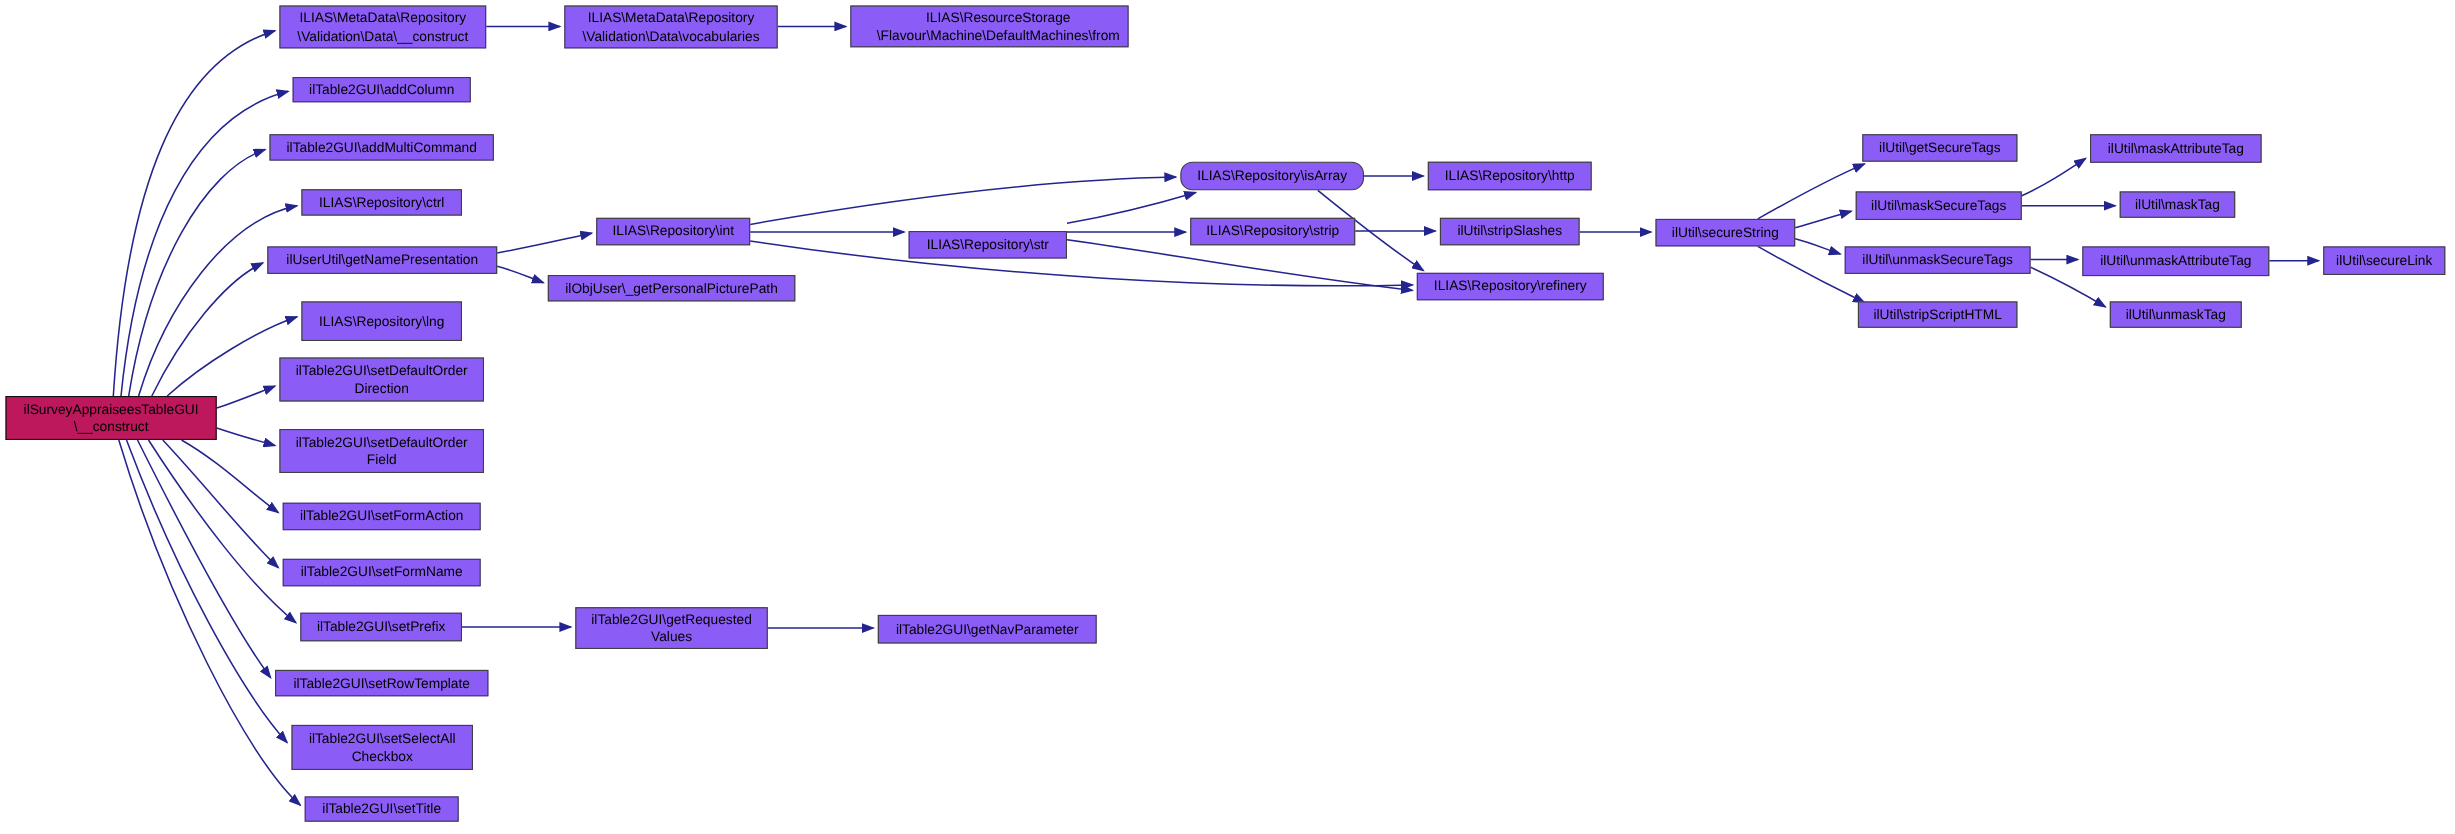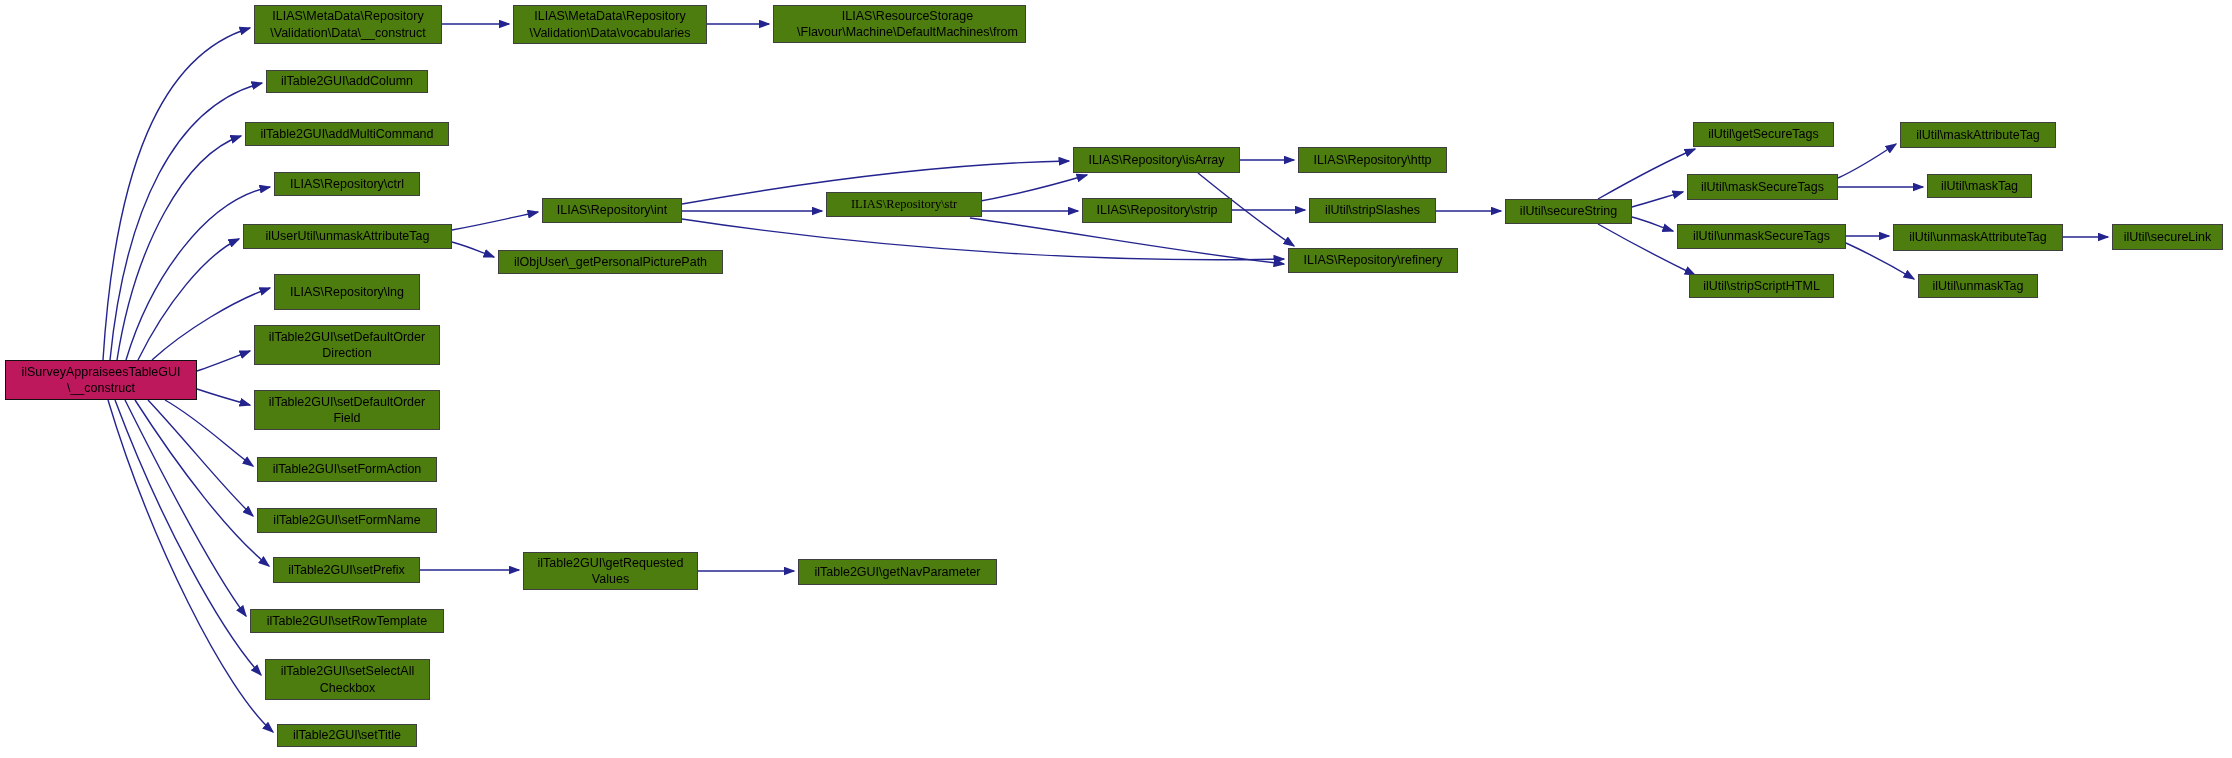--- a/index.html
+++ b/index.html
@@ -9,21 +9,21 @@
     background:#fff;
     font-family:"Liberation Sans","DejaVu Sans",sans-serif;
     overflow:hidden;
   }
   #edges{position:absolute;left:0;top:0;width:2232px;height:758px;}
   .node{
     position:absolute;
     box-sizing:border-box;
     display:flex;align-items:center;justify-content:center;
     text-align:center;
-    background:#4d7c0f;
+    background:#8b5cf6;
     border:1.35px solid #3f3f3f;
     color:#000;
     font-size:12.5px;
     line-height:1.32;
     white-space:pre-line;
     padding:0 4px;
   }
   .node.root{
     background:#be185d;
     border-color:#101010;
@@ -88,43 +88,43 @@
   </svg>
 
   <div class="node root" style="left:5px;top:360px;width:192px;height:40px;">ilSurveyAppraiseesTableGUI
 \__construct</div>
 
   <div class="node" style="left:254px;top:5px;width:188px;height:39px;">ILIAS\MetaData\Repository
 \Validation\Data\__construct</div>
   <div class="node" style="left:266px;top:70px;width:162px;height:23px;">ilTable2GUI\addColumn</div>
   <div class="node" style="left:245px;top:122px;width:204px;height:24px;">ilTable2GUI\addMultiCommand</div>
   <div class="node" style="left:274px;top:172px;width:146px;height:24px;">ILIAS\Repository\ctrl</div>
-  <div class="node" style="left:243px;top:224px;width:209px;height:25px;">ilUserUtil\unmaskAttributeTag</div>
+  <div class="node" style="left:243px;top:224px;width:209px;height:25px;">ilUserUtil\getNamePresentation</div>
   <div class="node" style="left:274px;top:274px;width:146px;height:36px;">ILIAS\Repository\lng</div>
   <div class="node" style="left:254px;top:325px;width:186px;height:40px;">ilTable2GUI\setDefaultOrder
 Direction</div>
   <div class="node" style="left:254px;top:390px;width:186px;height:40px;">ilTable2GUI\setDefaultOrder
 Field</div>
   <div class="node" style="left:257px;top:457px;width:180px;height:25px;">ilTable2GUI\setFormAction</div>
   <div class="node" style="left:257px;top:508px;width:180px;height:25px;">ilTable2GUI\setFormName</div>
   <div class="node" style="left:273px;top:557px;width:147px;height:26px;">ilTable2GUI\setPrefix</div>
   <div class="node" style="left:250px;top:609px;width:194px;height:24px;">ilTable2GUI\setRowTemplate</div>
   <div class="node" style="left:265px;top:659px;width:165px;height:41px;">ilTable2GUI\setSelectAll
 Checkbox</div>
   <div class="node" style="left:277px;top:724px;width:140px;height:23px;">ilTable2GUI\setTitle</div>
 
   <div class="node" style="left:513px;top:5px;width:194px;height:39px;">ILIAS\MetaData\Repository
 \Validation\Data\vocabularies</div>
   <div class="node" style="left:773px;top:5px;width:253px;height:38px;padding-left:20px;">ILIAS\ResourceStorage
 \Flavour\Machine\DefaultMachines\from</div>
 
   <div class="node" style="left:542px;top:198px;width:140px;height:25px;">ILIAS\Repository\int</div>
   <div class="node" style="left:498px;top:250px;width:225px;height:24px;">ilObjUser\_getPersonalPicturePath</div>
-  <div class="node" style="left:826px;top:192px;width:156px;height:25px;font-family:Liberation Serif, serif;">ILIAS\Repository\str</div>
-  <div class="node" style="left:1073px;top:147px;width:167px;height:26px;">ILIAS\Repository\isArray</div>
+  <div class="node" style="left:826px;top:210px;width:144px;height:25px;">ILIAS\Repository\str</div>
+  <div class="node" style="left:1073px;top:147px;width:167px;height:26px;border-radius:11px;">ILIAS\Repository\isArray</div>
   <div class="node" style="left:1298px;top:147px;width:149px;height:26px;">ILIAS\Repository\http</div>
   <div class="node" style="left:1082px;top:198px;width:150px;height:25px;">ILIAS\Repository\strip</div>
   <div class="node" style="left:1309px;top:198px;width:127px;height:25px;">ilUtil\stripSlashes</div>
   <div class="node" style="left:1288px;top:248px;width:170px;height:25px;">ILIAS\Repository\refinery</div>
   <div class="node" style="left:1505px;top:199px;width:127px;height:25px;">ilUtil\secureString</div>
 
   <div class="node" style="left:1693px;top:122px;width:141px;height:25px;">ilUtil\getSecureTags</div>
   <div class="node" style="left:1687px;top:174px;width:151px;height:26px;">ilUtil\maskSecureTags</div>
   <div class="node" style="left:1677px;top:224px;width:169px;height:25px;">ilUtil\unmaskSecureTags</div>
   <div class="node" style="left:1689px;top:274px;width:145px;height:24px;">ilUtil\stripScriptHTML</div>

